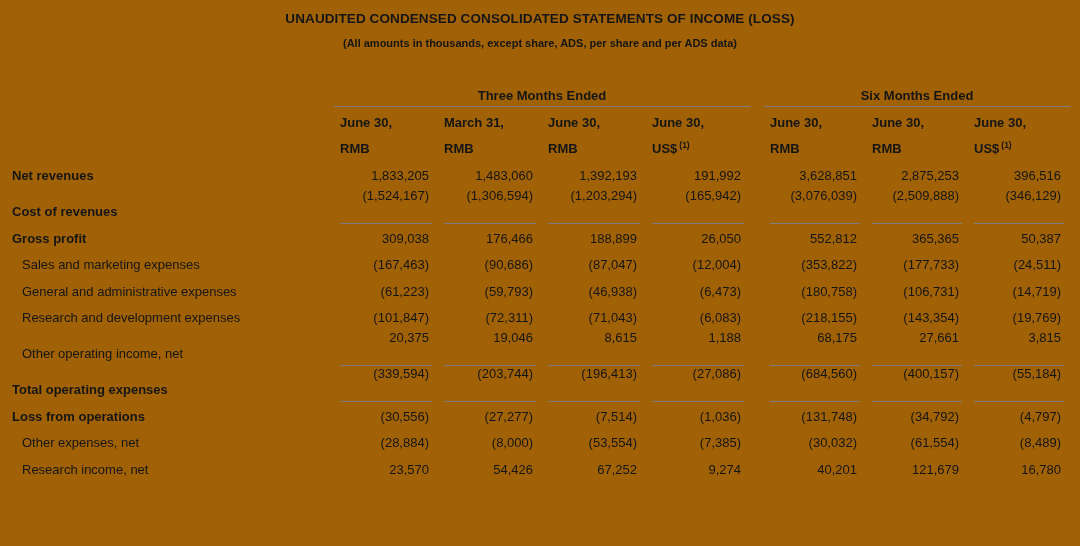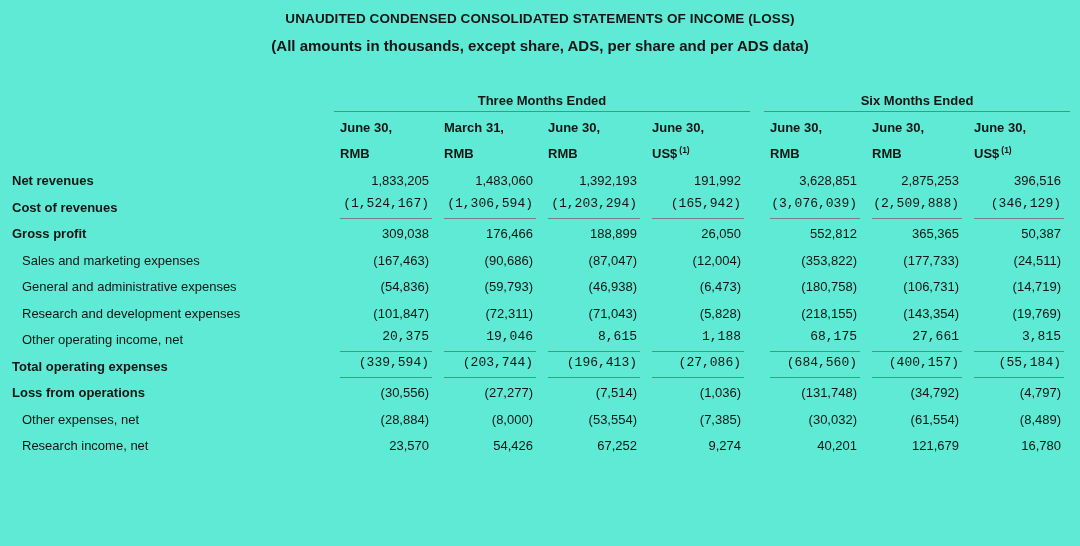--- a/index.html
+++ b/index.html
@@ -1,36 +1,36 @@
 <!DOCTYPE html>
 <html><head>
 <meta charset="utf-8">
 <style>
   html,body{margin:0;padding:0;background:#ffffff;}
   body{width:1080px;height:546px;overflow:hidden;}
   .sheet{
-    width:1080px;height:546px;background:#5eead4;color:#151515;
+    width:1080px;height:546px;background:#a16207;color:#151515;
     font-family:"Liberation Sans",sans-serif;font-size:13px;
   }
   .title{padding-top:11px;text-align:center;font-weight:700;font-size:13.5px;letter-spacing:.1px;}
-  .subtitle{margin-top:11px;text-align:center;font-weight:700;font-size:15px;}
+  .subtitle{margin-top:11px;text-align:center;font-weight:700;font-size:11px;}
   table{border-collapse:collapse;table-layout:fixed;margin:34px 0 8px 0;width:1070px;}
   th,td{padding:0;font-weight:400;font-size:13px;vertical-align:bottom;white-space:nowrap;}
   tr.gr{height:23px;}
   tr.d1{height:27px;}
   tr.d2{height:28px;}
   tr.cur{height:28px;}
   tbody tr{height:26.5px;}
   .group-th{font-weight:700;text-align:center;padding-bottom:3px;border-bottom:1.5px solid #7d7d7d;}
   .seg{margin:0 6px;}
   .hcell{text-align:left;font-weight:700;padding-bottom:3px;}
   .d2 .hcell{padding-bottom:5px;border-bottom:1.5px solid #7d7d7d;}
   .cur .hcell{padding-bottom:5px;border-bottom:none;}
   .num{text-align:right;padding-right:3px;padding-bottom:4.5px;}
-  .num.u{padding-bottom:7px;border-bottom:1.5px solid #7d7d7d;font-family:Liberation Mono, monospace;}
+  .num.u{padding-bottom:20px;border-bottom:1.5px solid #7d7d7d;}
   td.label{padding-left:12px;padding-bottom:4.5px;}
   td.label.ind{padding-left:22px;}
   td.label.b{font-weight:700;}
   sup{font-size:8.5px;font-weight:700;margin-left:2px;line-height:0;}
   td.spacer{width:14px;}
 </style>
 </head>
 <body>
 
 <div class="sheet">
@@ -203,21 +203,21 @@
           <td>
             <div class="seg num">(177,733)</div>
           </td>
           <td>
             <div class="seg num">(24,511)</div>
           </td>
         </tr>
         <tr>
           <td class="label ind"><span>General and administrative expenses</span></td>
           <td>
-            <div class="seg num">(54,836)</div>
+            <div class="seg num">(61,223)</div>
           </td>
           <td>
             <div class="seg num">(59,793)</div>
           </td>
           <td>
             <div class="seg num">(46,938)</div>
           </td>
           <td>
             <div class="seg num">(6,473)</div>
           </td>
@@ -237,21 +237,21 @@
           <td>
             <div class="seg num">(101,847)</div>
           </td>
           <td>
             <div class="seg num">(72,311)</div>
           </td>
           <td>
             <div class="seg num">(71,043)</div>
           </td>
           <td>
-            <div class="seg num">(5,828)</div>
+            <div class="seg num">(6,083)</div>
           </td>
           <td class="spacer"></td>
           <td>
             <div class="seg num">(218,155)</div>
           </td>
           <td>
             <div class="seg num">(143,354)</div>
           </td>
           <td>
             <div class="seg num">(19,769)</div>

